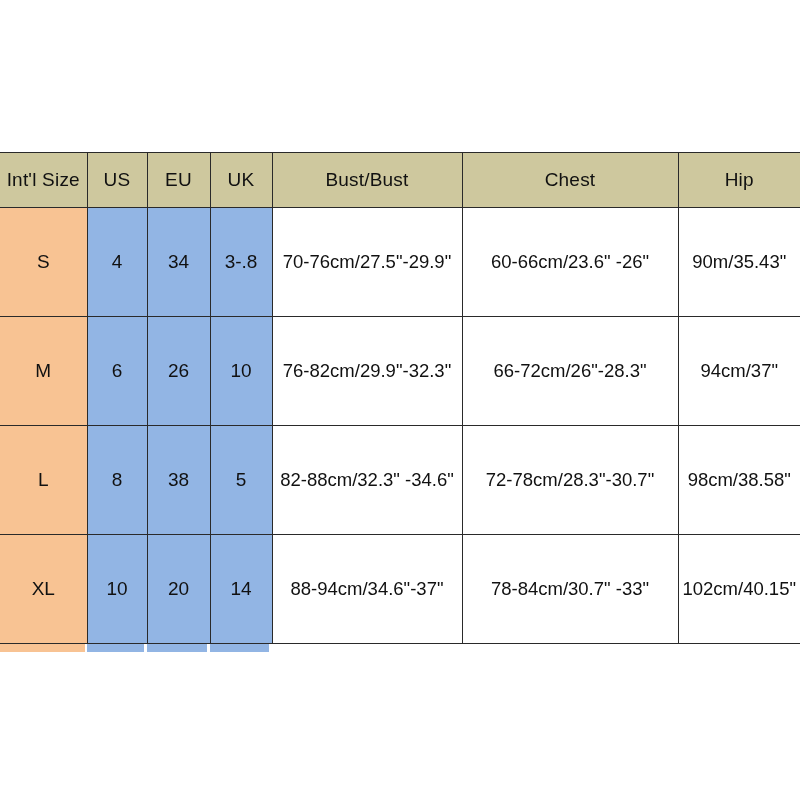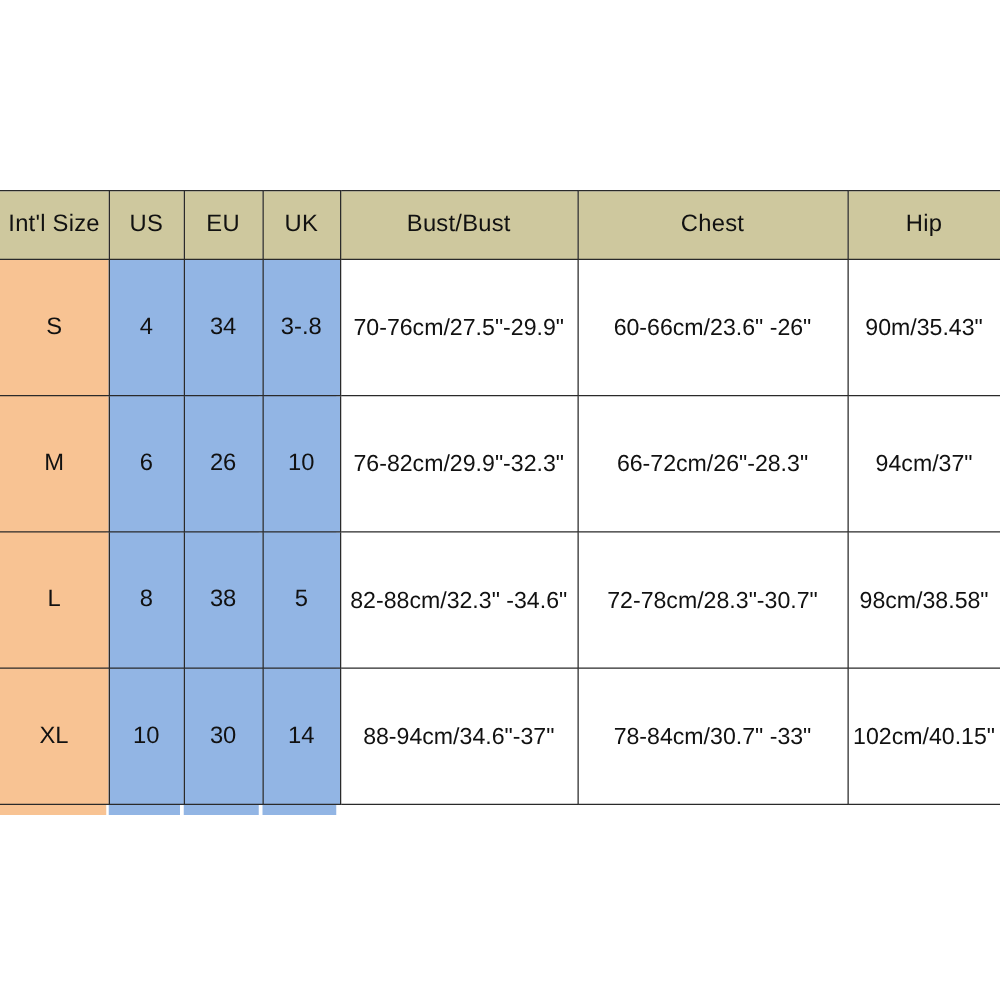--- a/index.html
+++ b/index.html
@@ -142,21 +142,21 @@
         <td class="num-cell">8</td>
         <td class="num-cell">38</td>
         <td class="num-cell">5</td>
         <td class="meas-cell">82-88cm/32.3" -34.6"</td>
         <td class="meas-cell">72-78cm/28.3"-30.7"</td>
         <td class="meas-cell">98cm/38.58"</td>
       </tr>
       <tr>
         <td class="size-cell">XL</td>
         <td class="num-cell">10</td>
-        <td class="num-cell">30</td>
+        <td class="num-cell">20</td>
         <td class="num-cell">14</td>
         <td class="meas-cell">88-94cm/34.6"-37"</td>
         <td class="meas-cell">78-84cm/30.7" -33"</td>
         <td class="meas-cell">102cm/40.15"</td>
       </tr>
     </tbody>
   </table>
 </div>
 
 </body></html>

